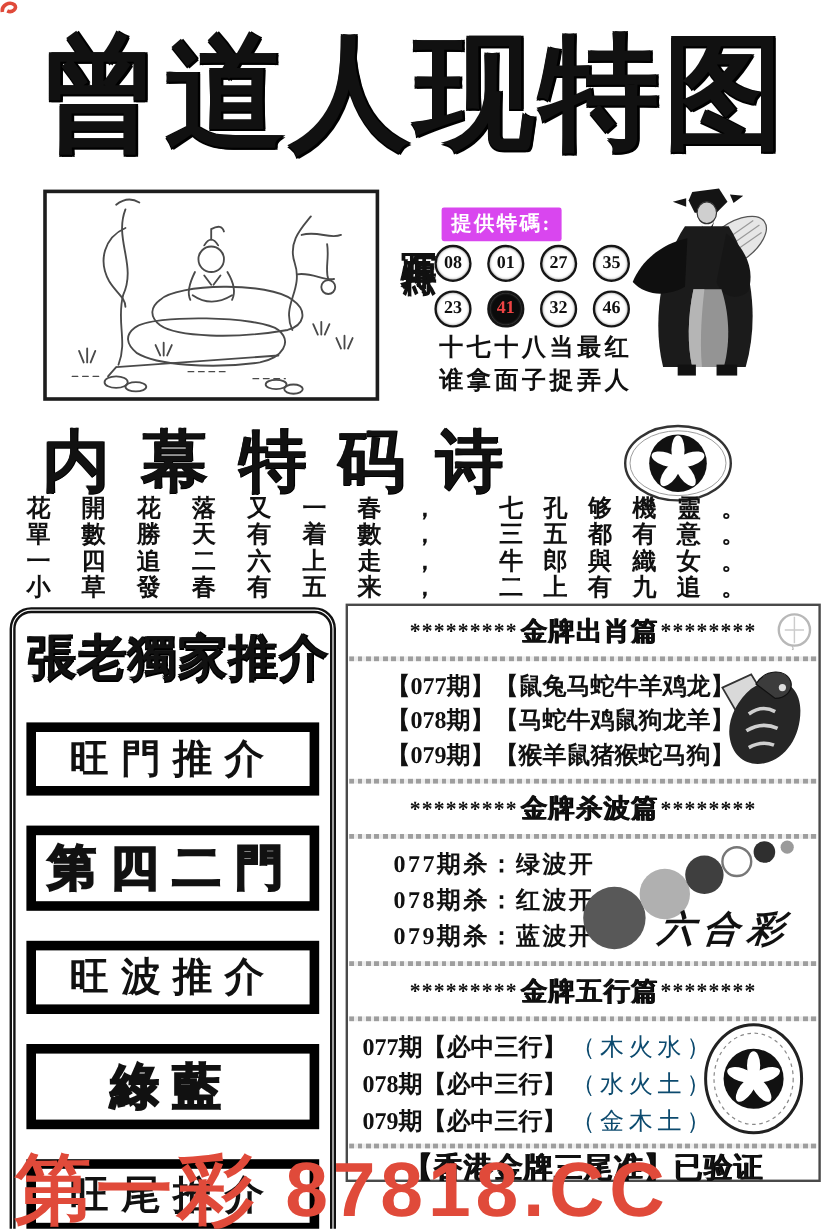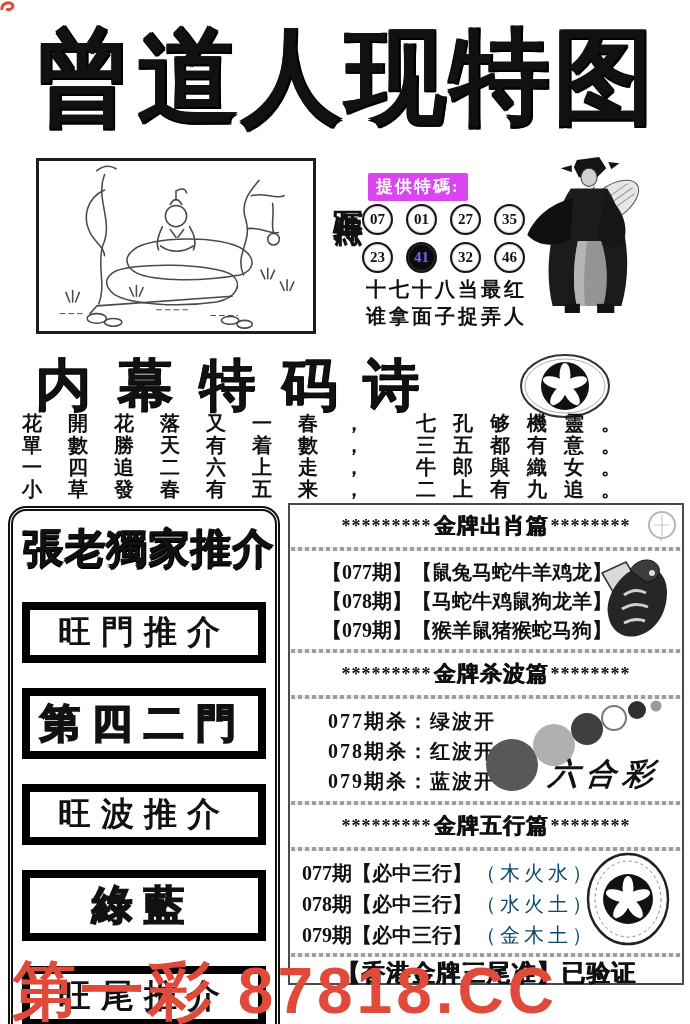--- a/index.html
+++ b/index.html
@@ -38,21 +38,21 @@
   }
   .ball-row{left:362px;display:flex;gap:13px;}
   .ball-row.r1{top:204px;}
   .ball-row.r2{top:242px;}
   .ball{
     width:27px;height:27px;border:2px solid #151515;border-radius:50%;
     display:flex;align-items:center;justify-content:center;
     font-size:15px;font-weight:700;background:#fff;
     box-shadow:inset 0 0 2px #777;
   }
-  .ball.filled{background:#0b0b0b;color:#8b5cf6;}
+  .ball.filled{background:#0b0b0b;color:#ef4444;}
   .slogan{left:366px;font-size:20px;font-weight:700;letter-spacing:3px;white-space:nowrap;}
   .slogan.s1{top:276px;}
   .slogan.s2{top:303px;}
   .advisor{left:522px;top:152px;width:130px;height:164px;}
 
   
   .poem-h{
     left:35px;top:356px;font-size:56px;line-height:58px;font-weight:900;
     letter-spacing:26px;white-space:nowrap;
     text-shadow:1px 0 0 #000,0 1px 0 #000;
@@ -181,21 +181,21 @@
       <path d="M20,158 h26 M120,154 h36 M176,160 h28" stroke-dasharray="5 4" stroke-width="1"></path>
     </g>
   </svg>
 </div>
 
 <div class="abs v-label">军师点特</div>
 
 <div class="abs provide">提供特碼:</div>
 
 <div class="abs ball-row r1">
-  <div class="ball">07</div>
+  <div class="ball">08</div>
   <div class="ball">01</div>
   <div class="ball">27</div>
   <div class="ball">35</div>
 </div>
 <div class="abs ball-row r2">
   <div class="ball">23</div>
   <div class="ball filled">41</div>
   <div class="ball">32</div>
   <div class="ball">46</div>
 </div>

